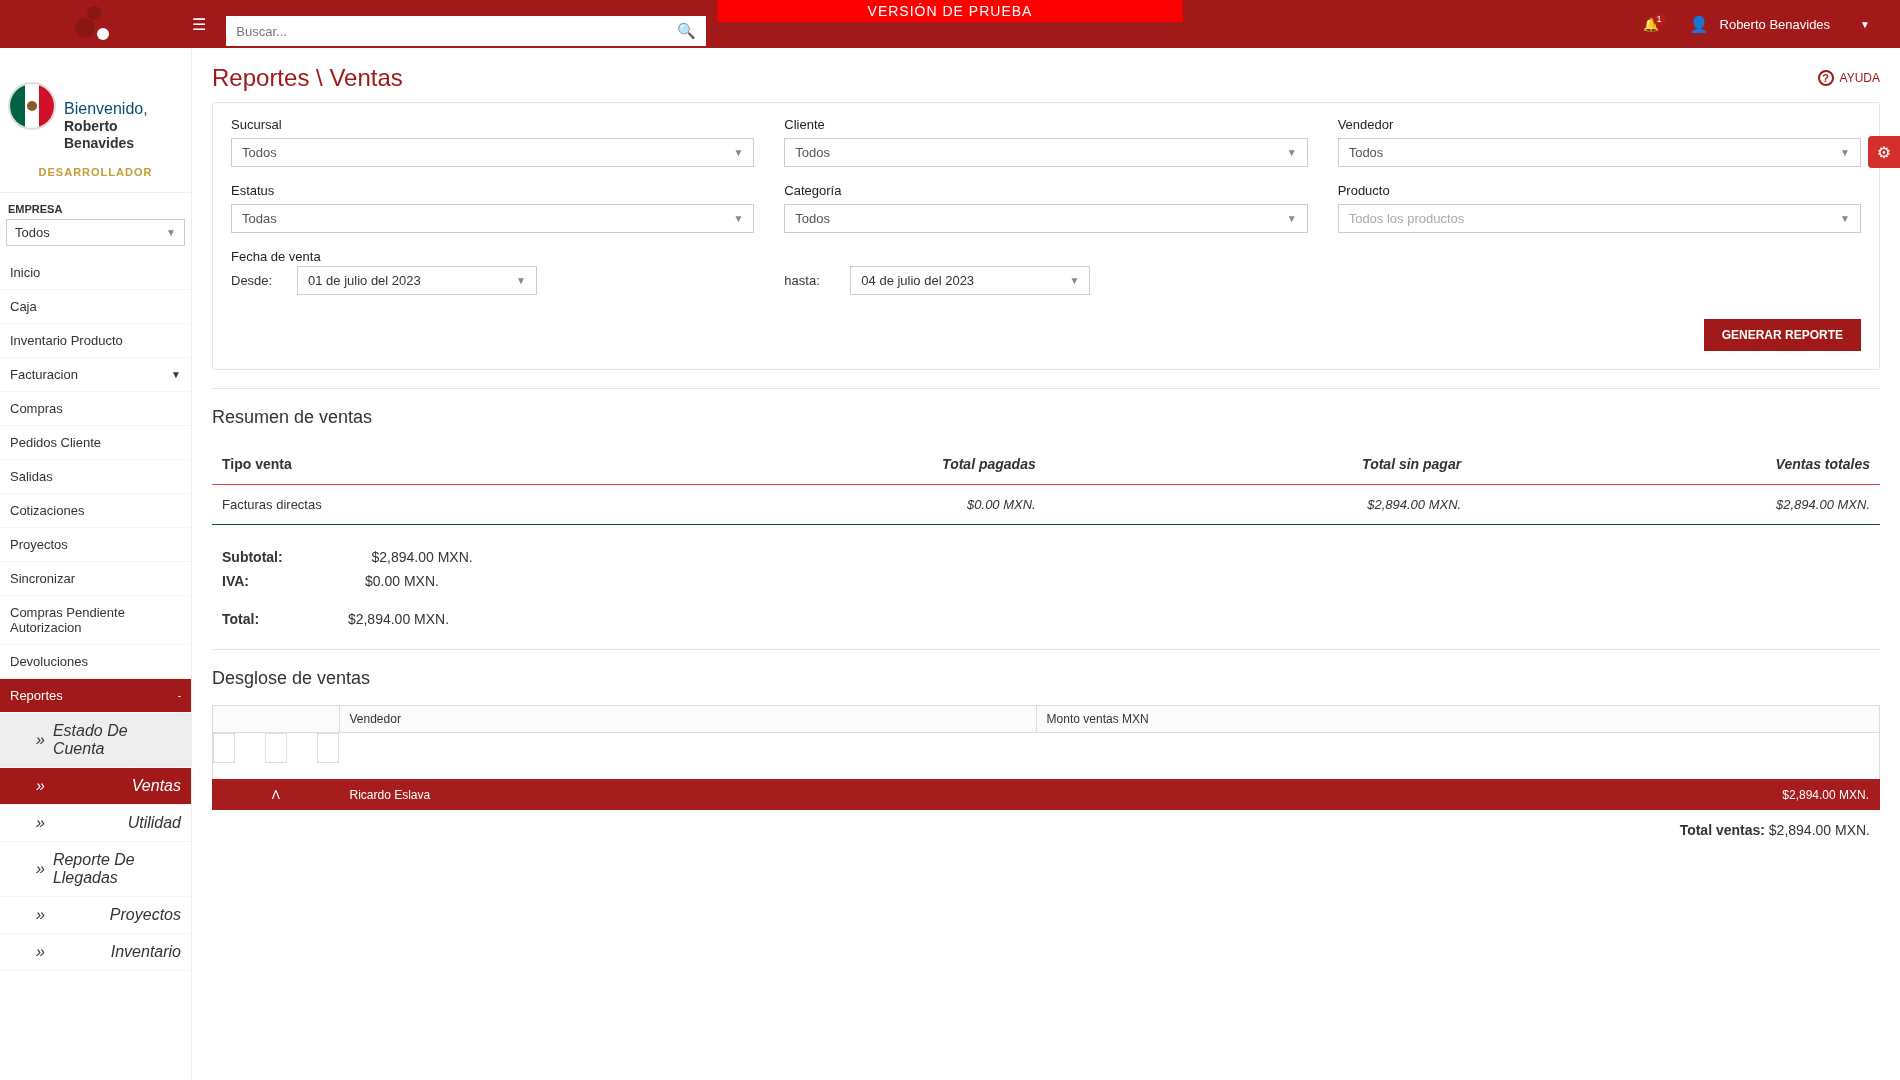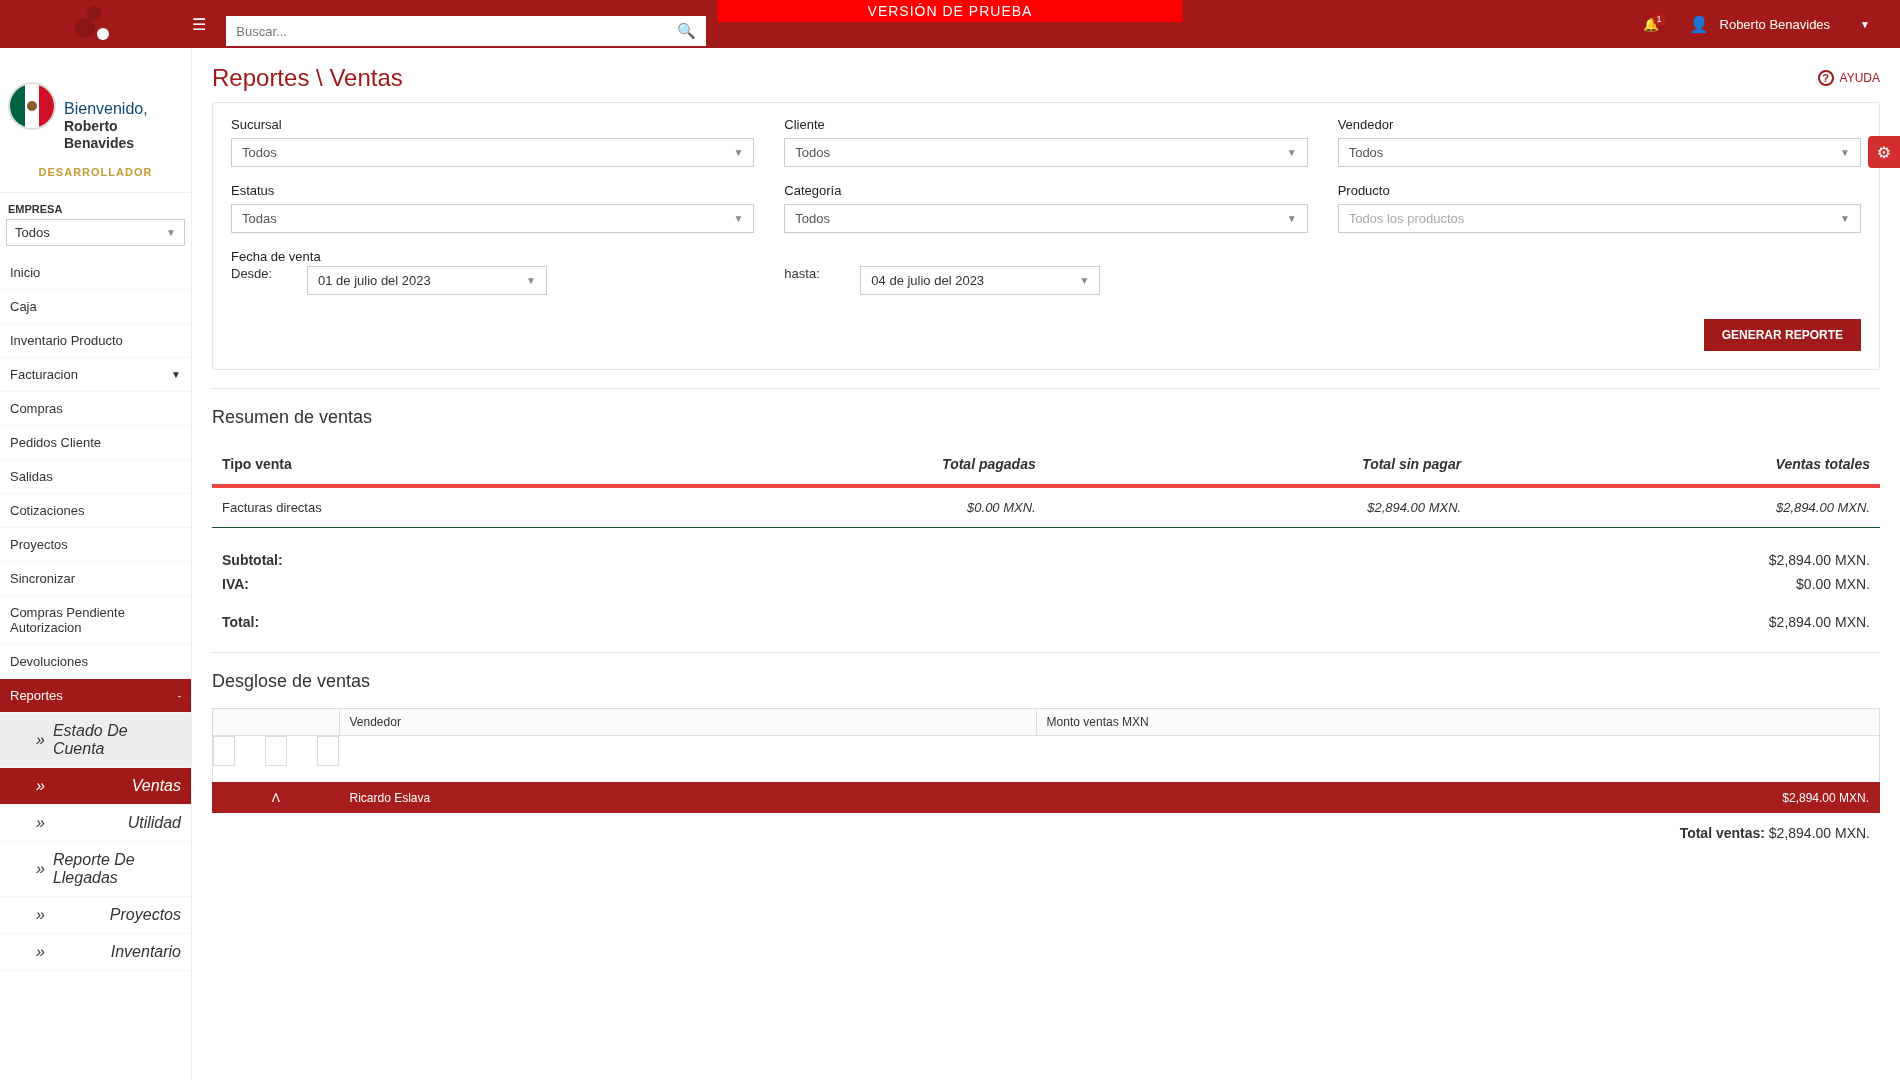--- a/index.html
+++ b/index.html
@@ -166,43 +166,43 @@
 .filter-row { display:flex; gap:30px; margin-bottom:16px; }
 .filter-col { flex:1; }
 .filter-label { font-weight:normal; font-size:13px; margin-bottom:6px; display:block; color:#222;}
 .select-box {
   border:1px solid #ccc; padding:6px 10px;
   display:flex; justify-content:space-between; align-items:center;
   font-size:13px; background:#fff; cursor:pointer; color:#555;
 }
 .select-box.muted { color:#aaa; }
 .date-row { display:flex; gap:30px; align-items:flex-end;}
-.date-group { display:flex; align-items:flex-start; gap:26px; flex:1;}
+.date-group { display:flex; align-items:center; gap:16px; flex:1;}
 .date-label { font-size:13px; color:#333; min-width:50px;}
 .date-select {
   border:1px solid #ccc; padding:6px 10px;
   display:flex; justify-content:space-between; align-items:center;
   font-size:13px; background:#fff; cursor:pointer; flex:1; max-width:240px;
 }
 .btn-primary {
   background:#a21919; color:#fff; border:none;
   padding: 9px 18px; font-size:12px; font-weight:bold;
   cursor:pointer; float:right;
 }
 .divider { border-top:1px solid #e5e5e5; margin:18px 0;}
 
 .section-title { font-size:18px; color:#333; margin: 14px 0 16px 0;}
 .summary-table { width:100%; border-collapse:collapse; }
-.summary-table th { text-align:left; font-size:14px; font-weight:bold; padding:12px 10px; border-bottom:4px solid #ef4444;}
+.summary-table th { text-align:left; font-size:14px; font-weight:bold; padding:12px 10px; border-bottom:1px solid #ef4444;}
 .summary-table th.r, .summary-table td.r { text-align:right;font-style:italic;}
 .summary-table td { padding:12px 10px; font-size:13px; color:#333;}
 .summary-table tr.data-row td { border-bottom:1px solid #14532d;}
 
 .totals { margin-top:20px; }
-.totals-row { display:flex; justify-content:space-between; gap:49px; padding:4px 10px; font-size:14px;}
+.totals-row { display:flex; justify-content:flex-start; gap:70px; padding:4px 10px; font-size:14px;}
 .totals-row .label { font-weight:bold; text-align:right; }
 .totals-row .value { min-width:120px; text-align:right; }
 .totals-row.final { margin-top:14px; }
 
 .breakdown-table {
   border:1px solid #ddd;
   width:100%;
   border-collapse:collapse;
   margin-top:12px;
 }

